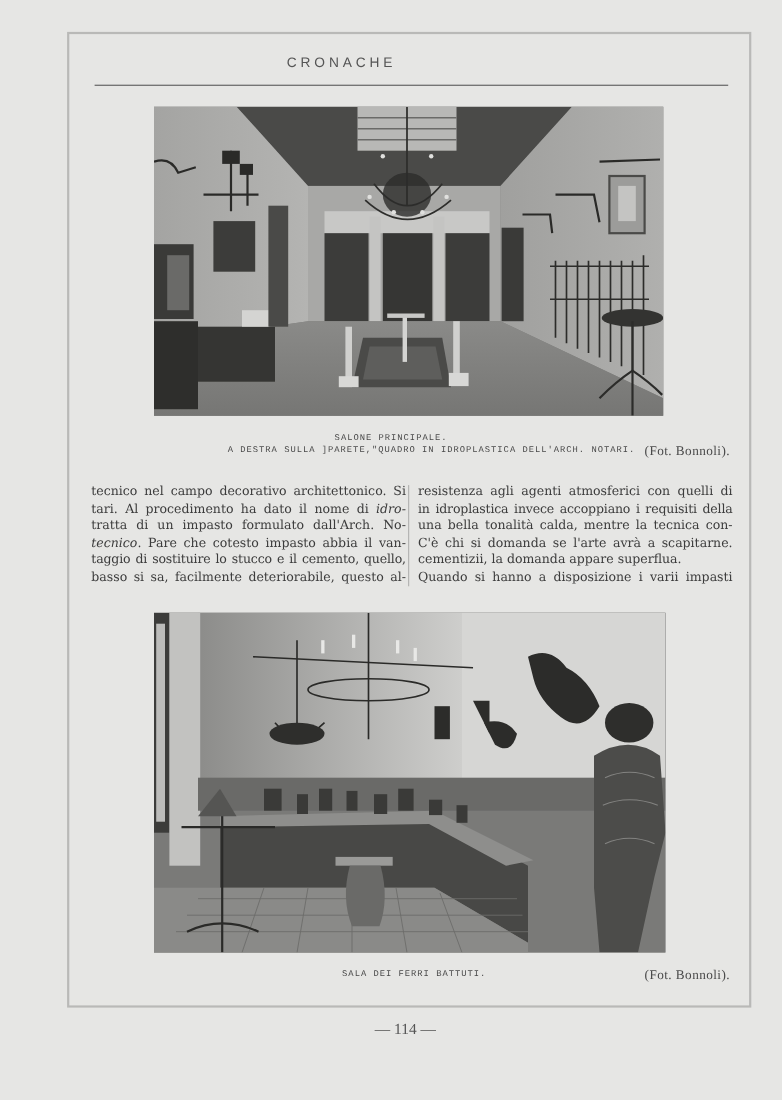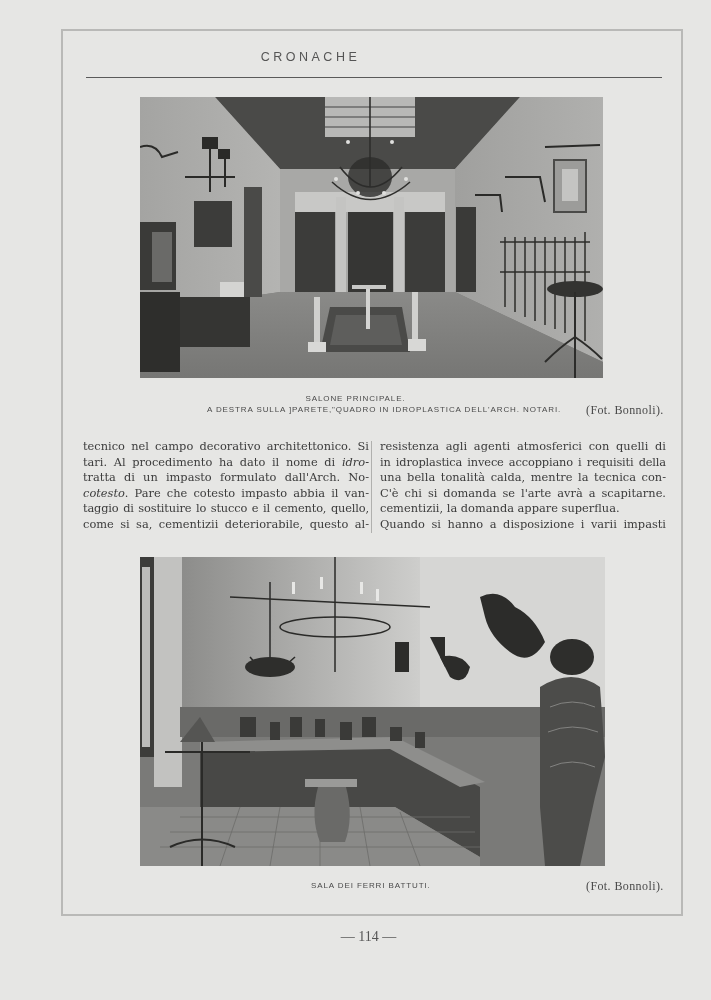--- a/index.html
+++ b/index.html
@@ -37,21 +37,21 @@
       position: absolute;
       overflow: hidden;
       background: #6e6e6c;
     }
     .photo svg { display: block; width: 100%; height: 100%; }
     .photo-top { left: 140px; top: 97px; width: 463px; height: 281px; }
     .photo-bottom { left: 140px; top: 557px; width: 465px; height: 309px; }
 
     .caption {
       position: absolute;
-      font-family: Liberation Sans, sans-serif;
+      font-family: Liberation Mono, monospace;
       font-size: 8px;
       letter-spacing: 0.9px;
       color: #4a4a4a;
       text-transform: uppercase;
       white-space: nowrap;
     }
     .credit {
       position: absolute;
       font-family: "Liberation Serif", serif;
       font-size: 12px;
@@ -220,23 +220,23 @@
 </div>
 
 <div class="caption cap1-title">SALONE PRINCIPALE.</div>
 <div class="caption cap1-line">A DESTRA SULLA ]PARETE,"QUADRO IN IDROPLASTICA DELL'ARCH. NOTARI.</div>
 <div class="credit cap1-credit">(Fot. Bonnoli).</div>
 
 <div class="col col-left">
   <span class="line">tecnico nel campo decorativo architettonico. Si</span>
   <span class="line"><span>tari. Al procedimento ha dato il nome di </span><em>idro-</em></span>
   <span class="line">tratta di un impasto formulato dall'Arch. No-</span>
-  <span class="line"><em>cotesto</em><span>. Pare che cotesto impasto abbia il van-</span></span>
+  <span class="line"><em>tecnico</em><span>. Pare che cotesto impasto abbia il van-</span></span>
   <span class="line fixw">taggio di sostituire lo stucco e il cemento, quello,</span>
-  <span class="line">come si sa, cementizii deteriorabile, questo al-</span>
+  <span class="line">basso si sa, facilmente deteriorabile, questo al-</span>
 </div>
 
 <div class="col-divider"></div>
 
 <div class="col col-right">
   <span class="line">resistenza agli agenti atmosferici con quelli di</span>
   <span class="line fixw">in idroplastica invece accoppiano i requisiti della</span>
   <span class="line">una bella tonalità calda, mentre la tecnica con-</span>
   <span class="line">C'è chi si domanda se l'arte avrà a scapitarne.</span>
   <span class="line last">cementizii, la domanda appare superflua.</span>

